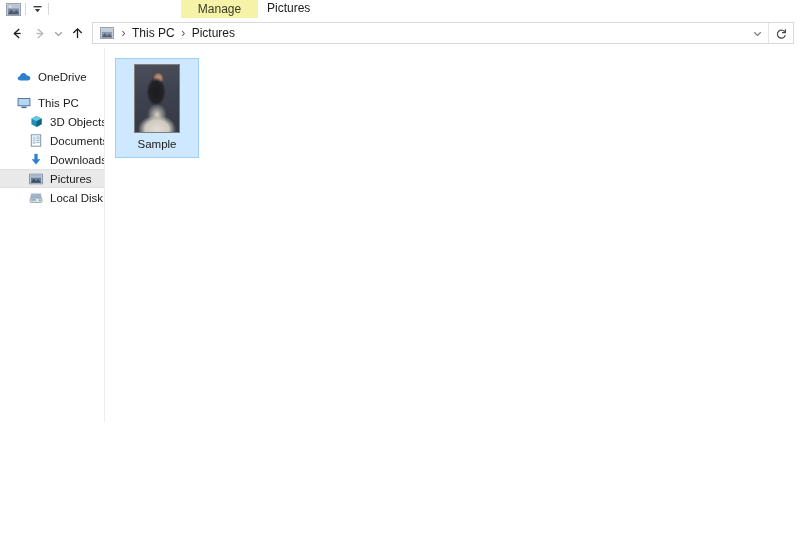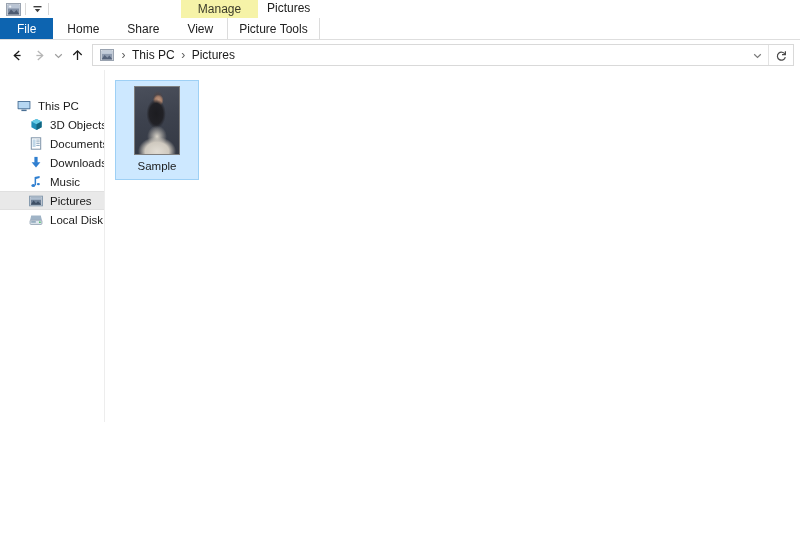--- a/index.html
+++ b/index.html
@@ -322,27 +322,20 @@
         </svg>
       </div>
       <div class="qat-sep"></div>
     </div>
 
     <div class="contextual-title">Manage</div>
 
     <div class="window-title">Pictures</div>
   </div>
 
-  <div class="ribbon-tabs">
-    <div class="tab file-tab">File</div>
-    <div class="tab">Home</div>
-    <div class="tab">Share</div>
-    <div class="tab">View</div>
-    <div class="tab contextual-tab">Picture Tools</div>
-  </div>
 
   <div class="navbar">
     <div class="nav-btn">
       <svg width="15" height="15" viewBox="0 0 15 15">
         <path d="M9.2 3 L4.3 7.5 L9.2 12" fill="none" stroke="#1b1b1b" stroke-width="1.3"></path>
         <path d="M4.5 7.5 L10.6 7.5" stroke="#1b1b1b" stroke-width="1.3"></path>
       </svg>
     </div>
     <div class="nav-btn">
       <svg width="15" height="15" viewBox="0 0 15 15">
@@ -391,20 +384,29 @@
     </div>
   </div>
 
   <div class="body-area">
 
     <div class="sidebar">
 
 
       <div class="nav-gap"></div>
 
+      <div class="nav-item level0">
+        <span class="ic">
+          <svg width="15" height="11" viewBox="0 0 15 11">
+            <path d="M3.6 9.6 C1.6 9.6 0.6 8.3 0.8 7 C1 5.9 2 5.2 3 5.2 C3.2 3.4 4.7 2.1 6.5 2.1
+                     C8.1 2.1 9.4 3.1 9.8 4.5 C11.6 4.3 13.2 5.5 13.3 7.1 C13.4 8.6 12.3 9.6 10.9 9.6 Z" fill="#2f7fd0"></path>
+          </svg>
+        </span>
+        <span>OneDrive</span>
+      </div>
 
       <div class="nav-gap"></div>
 
       <div class="nav-item level0">
         <span class="ic">
           <svg width="14" height="12" viewBox="0 0 14 12">
             <rect x="0.6" y="1" width="12.8" height="8.2" rx="0.6" fill="#4a6f94"></rect>
             <rect x="1.5" y="1.9" width="11" height="6.4" fill="#b6d7f2"></rect>
             <rect x="4.4" y="9.6" width="5.2" height="1.5" fill="#4a6f94"></rect>
           </svg>
@@ -441,30 +443,20 @@
       <div class="nav-item level1">
         <span class="ic">
           <svg width="12" height="13" viewBox="0 0 12 13">
             <rect x="4.4" y="0.9" width="3.2" height="6" fill="#2f7fd0"></rect>
             <path d="M1.6 6.3 L10.4 6.3 L6 11.6 Z" fill="#2f7fd0"></path>
           </svg>
         </span>
         <span>Downloads</span>
       </div>
 
-      <div class="nav-item level1">
-        <span class="ic">
-          <svg width="12" height="13" viewBox="0 0 12 13">
-            <path d="M4.6 10.2 L4.6 2 L9.6 0.9 L9.6 3 L6.1 3.9 L6.1 10.2 Z" fill="#2f7fd0"></path>
-            <ellipse cx="3.3" cy="10.4" rx="1.9" ry="1.5" fill="#2f7fd0"></ellipse>
-            <ellipse cx="8.4" cy="9.1" rx="1.5" ry="1.2" fill="#2f7fd0"></ellipse>
-          </svg>
-        </span>
-        <span>Music</span>
-      </div>
 
       <div class="nav-item level1 selected">
         <span class="ic">
           <svg width="14" height="12" viewBox="0 0 14 12">
             <rect x="0.6" y="1.2" width="12.8" height="9.6" fill="#ffffff" stroke="#7d93a8"></rect>
             <rect x="1.6" y="2.2" width="10.8" height="7.6" fill="#6e8096"></rect>
             <rect x="1.6" y="2.2" width="10.8" height="2.6" fill="#aebecf"></rect>
             <path d="M1.6 9.8 L4.6 5.6 L7 8.2 L9 6.3 L12.4 9.8 Z" fill="#3f5066"></path>
           </svg>
         </span>

